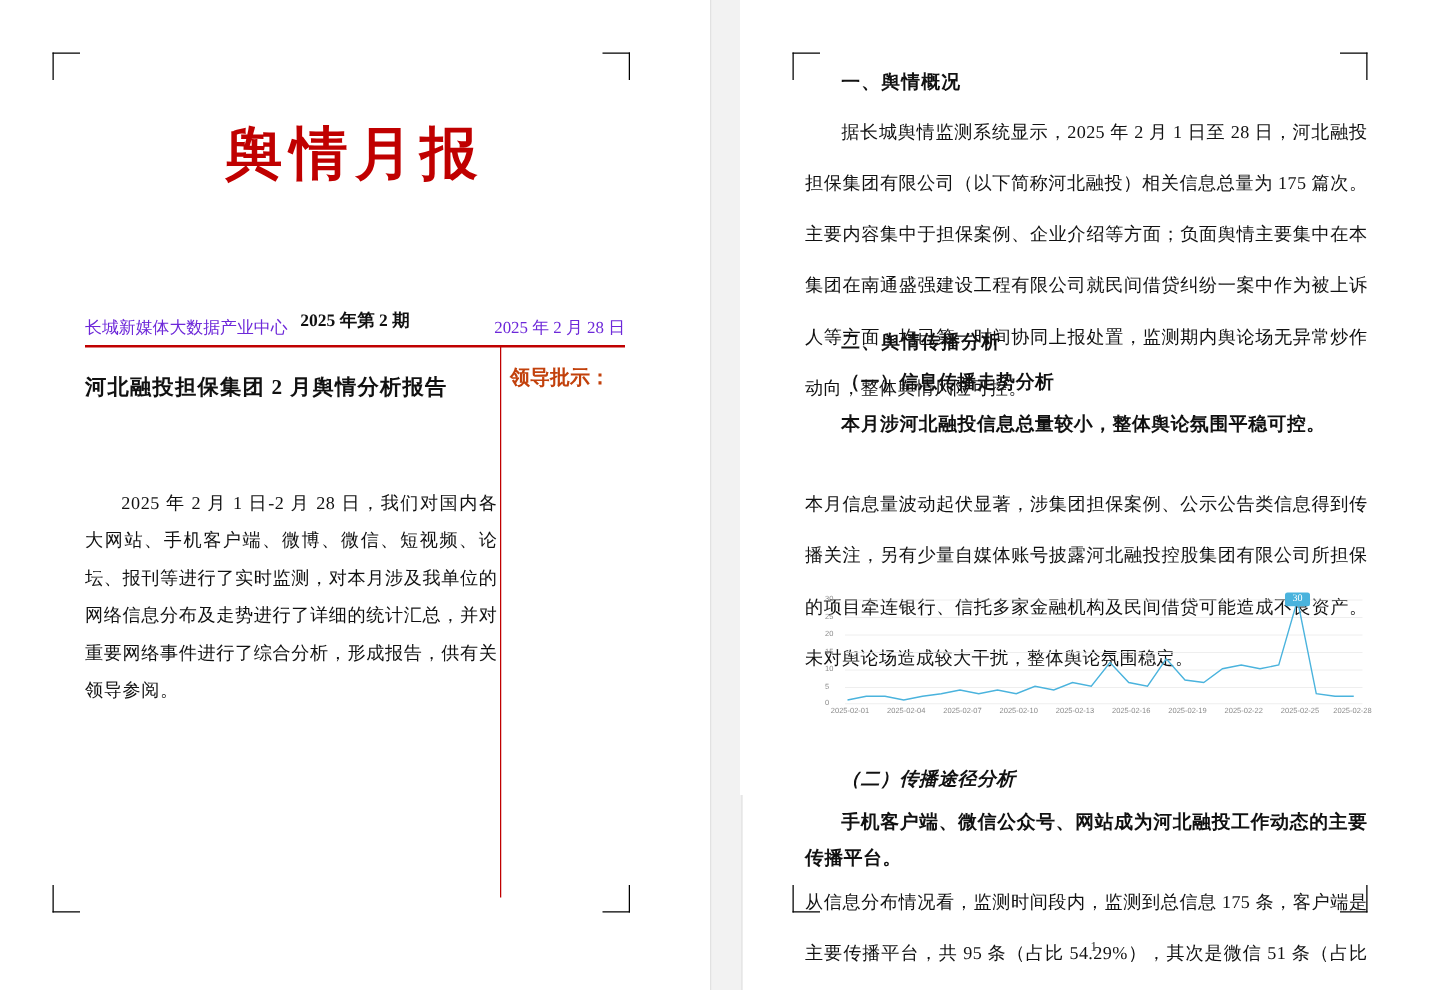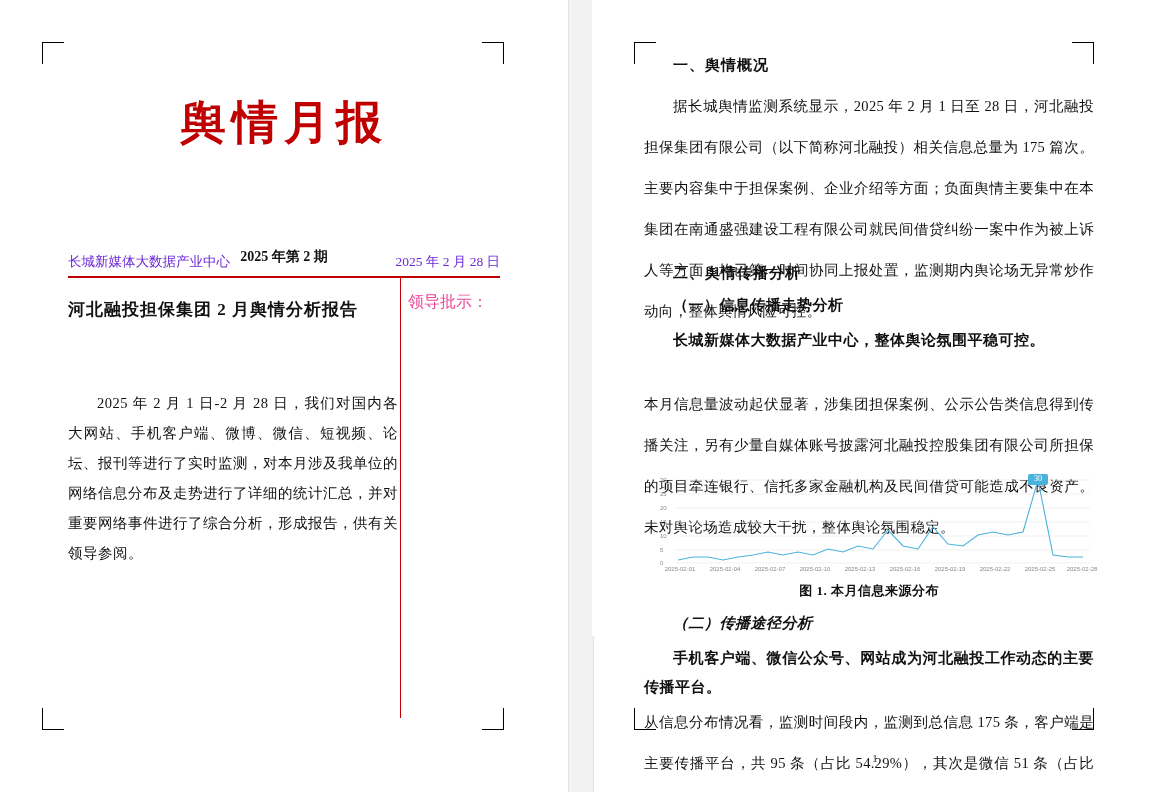--- a/index.html
+++ b/index.html
@@ -128,22 +128,22 @@
     top: 276px;
     width: 1px;
     height: 442px;
     background: #c00000;
   }
   .approval-label {
     position: absolute;
     left: 408px;
     top: 292px;
     font-size: 16px;
-    font-weight: normal;
-    color: #ec4899;
+    font-weight: bold;
+    color: #c2410c;
     text-align: right;
   }
 
   
   .rp {
     position: absolute;
     left: 52px;
     width: 450px;
     color: #111;
     text-align: justify;
@@ -282,21 +282,21 @@
     <div class="crop" style="left:502px;top:730px;">
         <i class="h" style="right:0;bottom:0;"></i>
         <i class="v" style="right:0;bottom:0;"></i>
       </div>
 
     <div class="rp h1" style="top:56px; text-indent:29px;">一、舆情概况</div>
     <div class="rp p" style="top:86px;">据长城舆情监测系统显示，2025 年 2 月 1 日至 28 日，河北融投担保集团有限公司（以下简称河北融投）相关信息总量为 175 篇次。主要内容集中于担保案例、企业介绍等方面；负面舆情主要集中在本集团在南通盛强建设工程有限公司就民间借贷纠纷一案中作为被上诉人等方面，均已第一时间协同上报处置，监测期内舆论场无异常炒作动向，整体舆情风险可控。</div>
 
     <div class="rp h1" style="top:264px; text-indent:29px;">二、舆情传播分析</div>
     <div class="rp h2" style="top:296px; text-indent:29px;">（一）信息传播走势分析</div>
-    <div class="rp h2" style="top:326px; text-indent:29px; line-height:29px;">长城新媒体大数据产业中心，整体舆论氛围平稳可控。</div>
+    <div class="rp h2" style="top:326px; text-indent:29px; line-height:29px;">本月涉河北融投信息总量较小，整体舆论氛围平稳可控。</div>
     <div class="rp p" style="top:384px; text-indent:0;">本月信息量波动起伏显著，涉集团担保案例、公示公告类信息得到传播关注，另有少量自媒体账号披露河北融投控股集团有限公司所担保的项目牵连银行、信托多家金融机构及民间借贷可能造成不良资产。未对舆论场造成较大干扰，整体舆论氛围稳定。</div>
 
     <div class="chart-box">
       <div class="ylabels">
         <span style="top:6px;">30</span>
         <span style="top:20px;">25</span>
         <span style="top:34px;">20</span>
         <span style="top:48px;">15</span>
         <span style="top:62px;">10</span>
         <span style="top:76px;">5</span>
@@ -325,21 +325,20 @@
         <span style="left:161px;">2025-02-10</span>
         <span style="left:206px;">2025-02-13</span>
         <span style="left:251px;">2025-02-16</span>
         <span style="left:296px;">2025-02-19</span>
         <span style="left:341px;">2025-02-22</span>
         <span style="left:386px;">2025-02-25</span>
         <span style="left:428px;">2025-02-28</span>
       </div>
     </div>
 
-    <div class="rp fig-caption" style="top:582px;">图 1. 本月信息来源分布</div>
 
     <div class="rp h2" style="top:614px; text-indent:29px;font-style:italic;">（二）传播途径分析</div>
     <div class="rp h2" style="top:644px; text-indent:29px; line-height:29px;">手机客户端、微信公众号、网站成为河北融投工作动态的主要传播平台。</div>
     <div class="rp p" style="top:702px; text-indent:0;">从信息分布情况看，监测时间段内，监测到总信息 175 条，客户端是主要传播平台，共 95 条（占比 54.29%），其次是微信 51 条（占比 61.02%）、网站 13 条（占</div>
 
     <div class="page-number">1</div>
   </div>
 
 </div>
 

